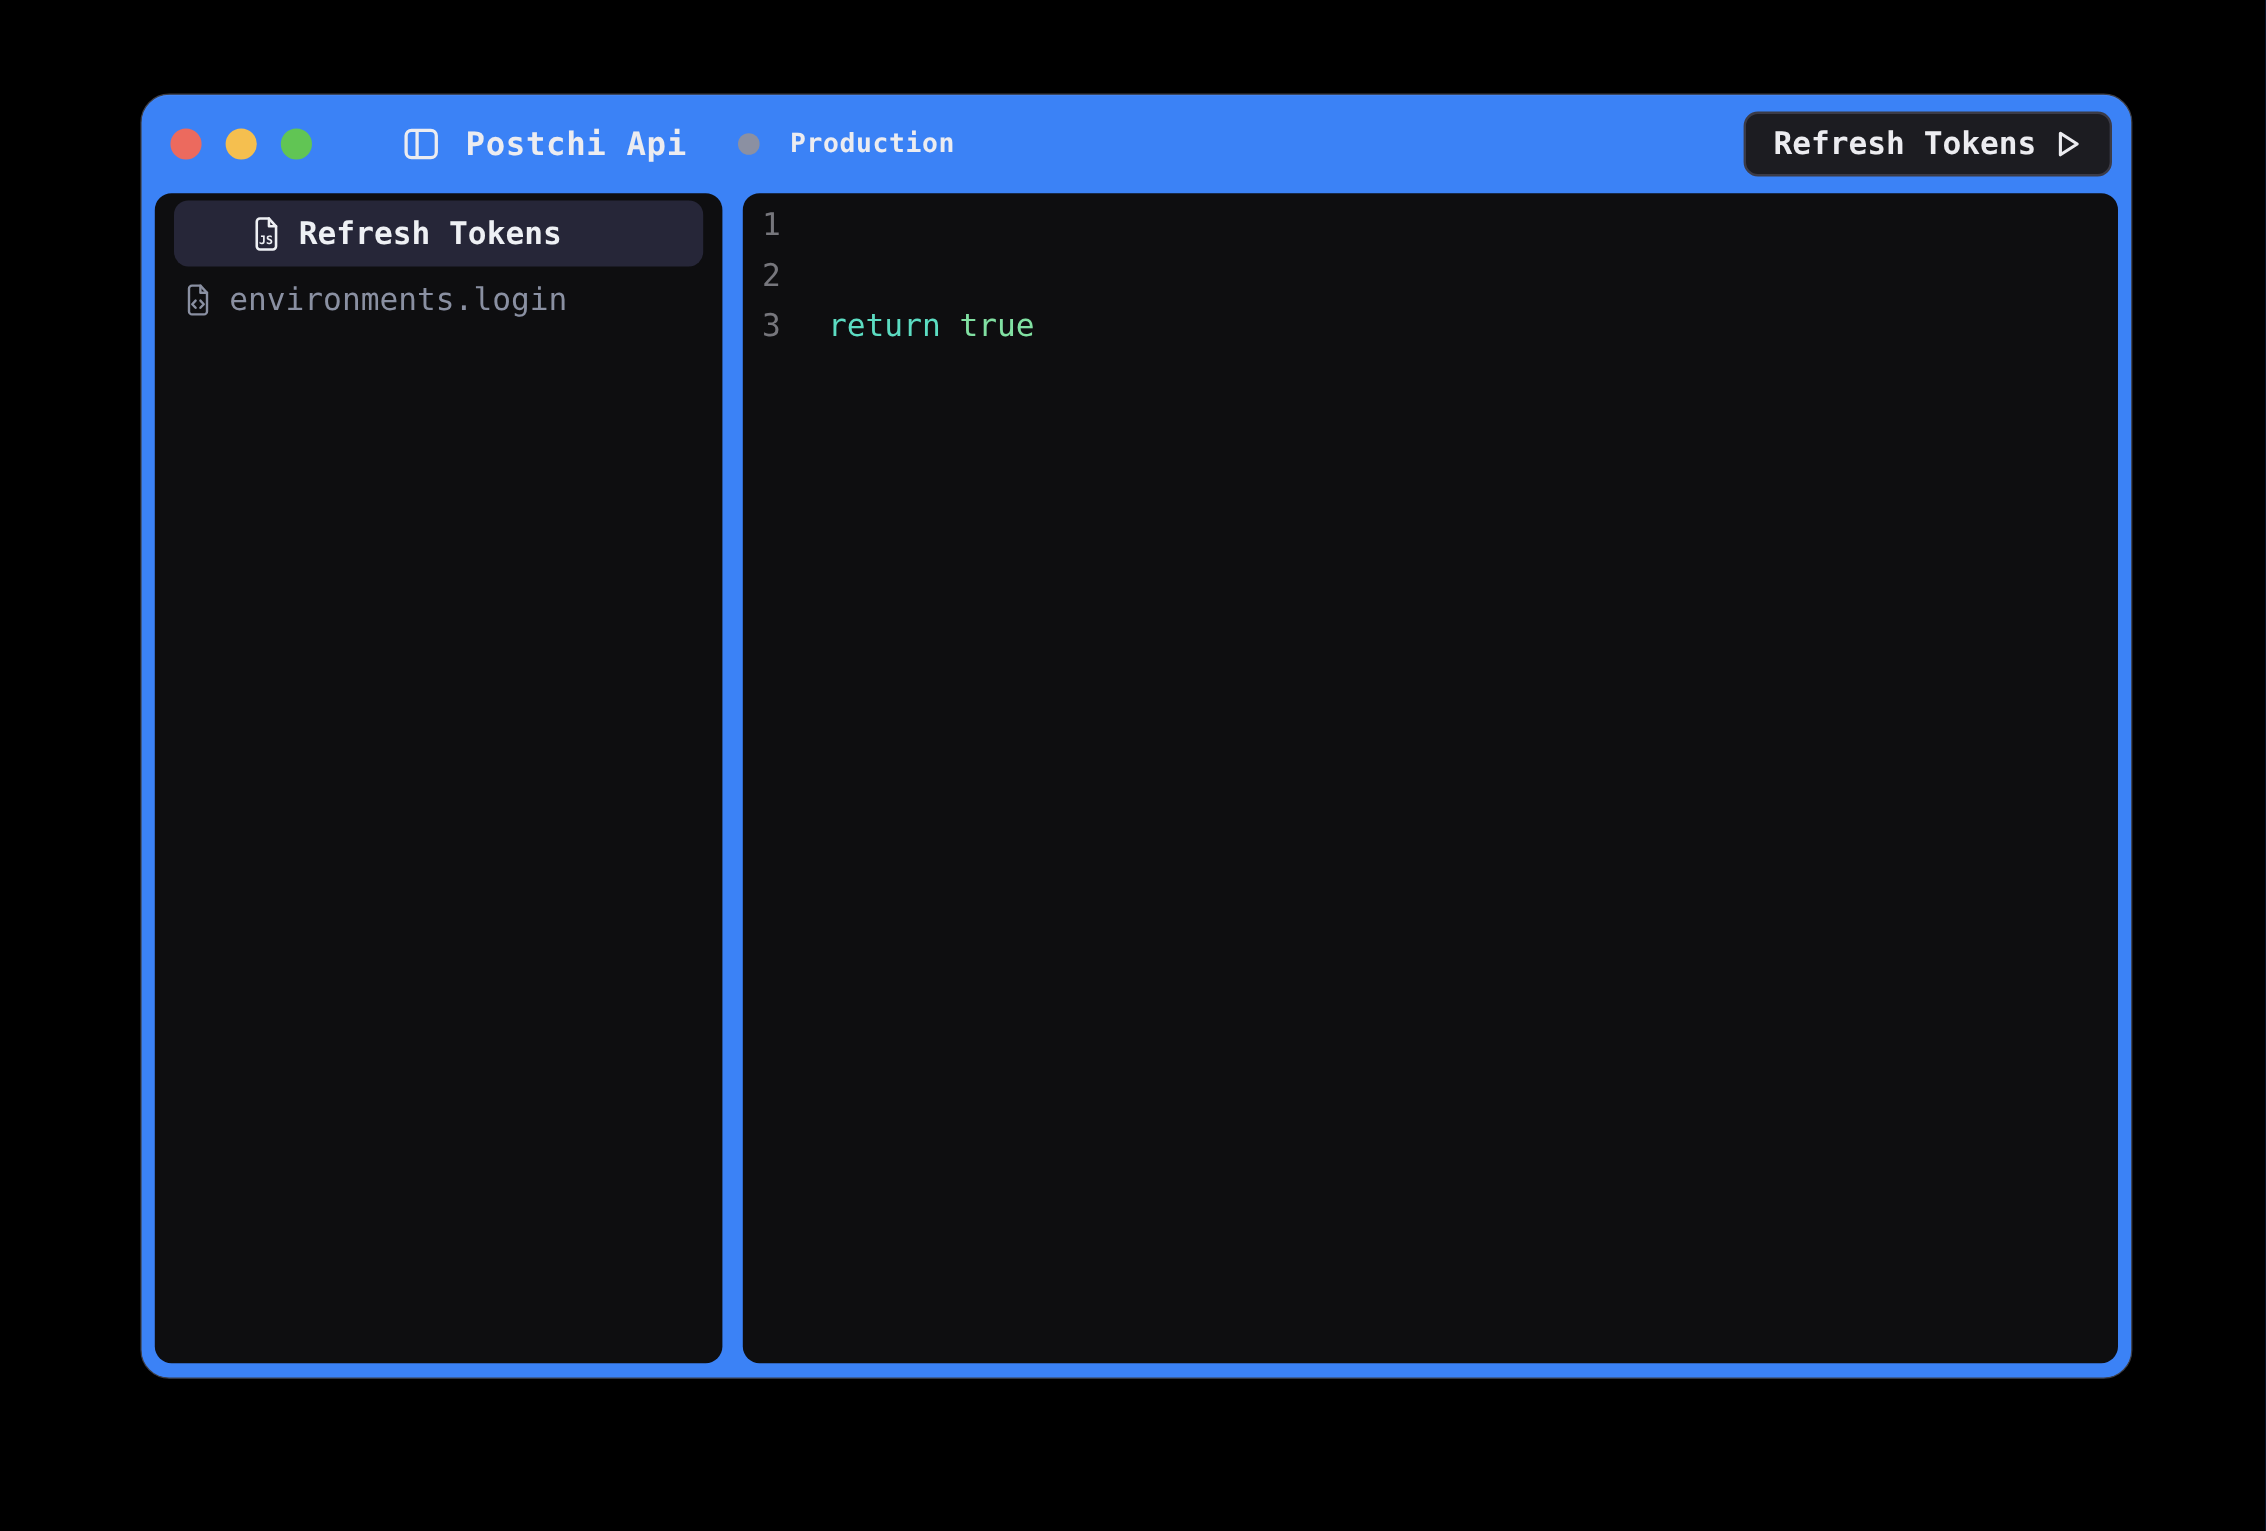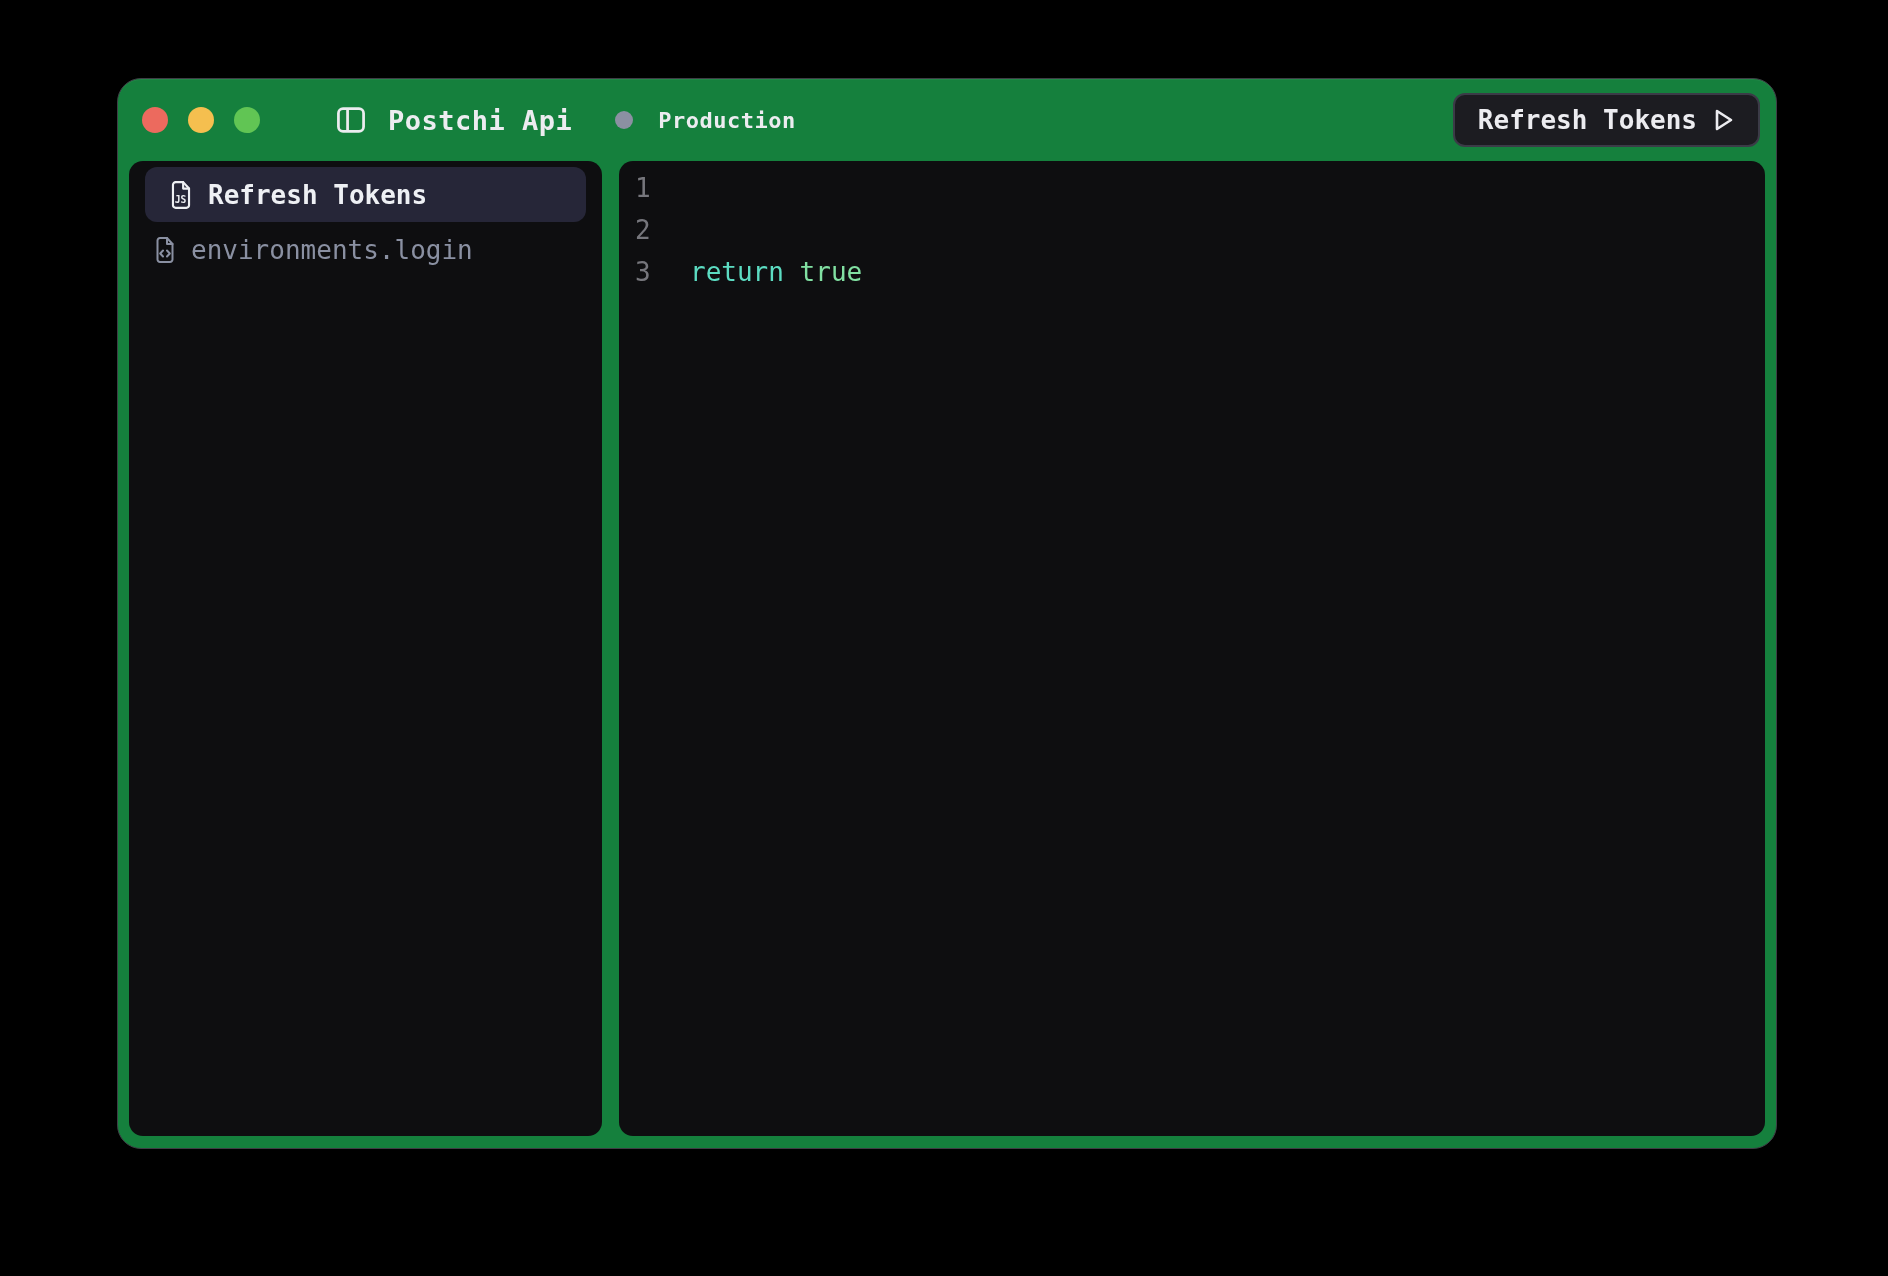--- a/index.html
+++ b/index.html
@@ -1,21 +1,21 @@
 <!DOCTYPE html>
 <html><head>
 <meta charset="utf-8">
 <style>
   * { margin:0; padding:0; box-sizing:border-box; }
   html,body { width:1888px; height:1276px; background:#000; overflow:hidden; }
   body { font-family:"DejaVu Sans Mono", monospace; }
 
   .window {
     position:absolute; left:117px; top:78px; width:1660px; height:1071px;
-    background:#15803d; border-radius:24px;
+    background:#3b82f6; border-radius:24px;
     border:1px solid #3e3e45;
     box-shadow: 0 30px 80px rgba(0,0,0,0.9), inset 0 1px 0 rgba(255,255,255,0.05);
     overflow:hidden;
   }
 
   
   .titlebar { height:82px; display:flex; align-items:center; padding:0 16px 0 24px; }
   .traffic { display:flex; gap:20px; align-items:center; }
   .light { width:26px; height:26px; border-radius:50%; border:none; padding:0; cursor:default; }
   .light.red { background:#ec6a5e; }
@@ -47,21 +47,21 @@
   
   .tree-row { height:55px; display:flex; align-items:center; color:#8a90a2; font-size:26px; border-radius:12px; cursor:pointer; }
   .tree-row .chev { width:18px; display:flex; justify-content:center; margin-left:8px; }
   .tree-row .row-icon { display:flex; margin-left:12px; }
   .tree-row .row-label { margin-left:10px; white-space:pre; }
 
   .tree-row.file-row { padding-left:8px; }
   .tree-row.file-row .row-icon { margin-left:0; }
   .tree-row.file-row .row-label { margin-left:14px; }
 
-  .tree-row.selected { background:#262638; color:#eef0f4; padding-left:23px; font-weight:bold; }
+  .tree-row.selected { background:#262638; color:#eef0f4; padding-left:64px; font-weight:bold; }
   .tree-row.selected .row-icon { margin-left:0; }
   .tree-row.selected .row-label { margin-left:14px; }
 
   
   .code-line { display:flex; height:42px; align-items:center; font-size:26px; white-space:pre; }
   .ln { width:55px; flex:none; color:#76767c; }
   .code-text { display:flex; align-items:center; }
   .caret { display:inline-block; width:0; height:32px; border-left:3px solid #f2f2f4; margin-right:-3px; position:relative; z-index:2; }
   .tok-function { color:#8bc4e9; }
   .tok-punctuation { color:#d8d8dc; }

